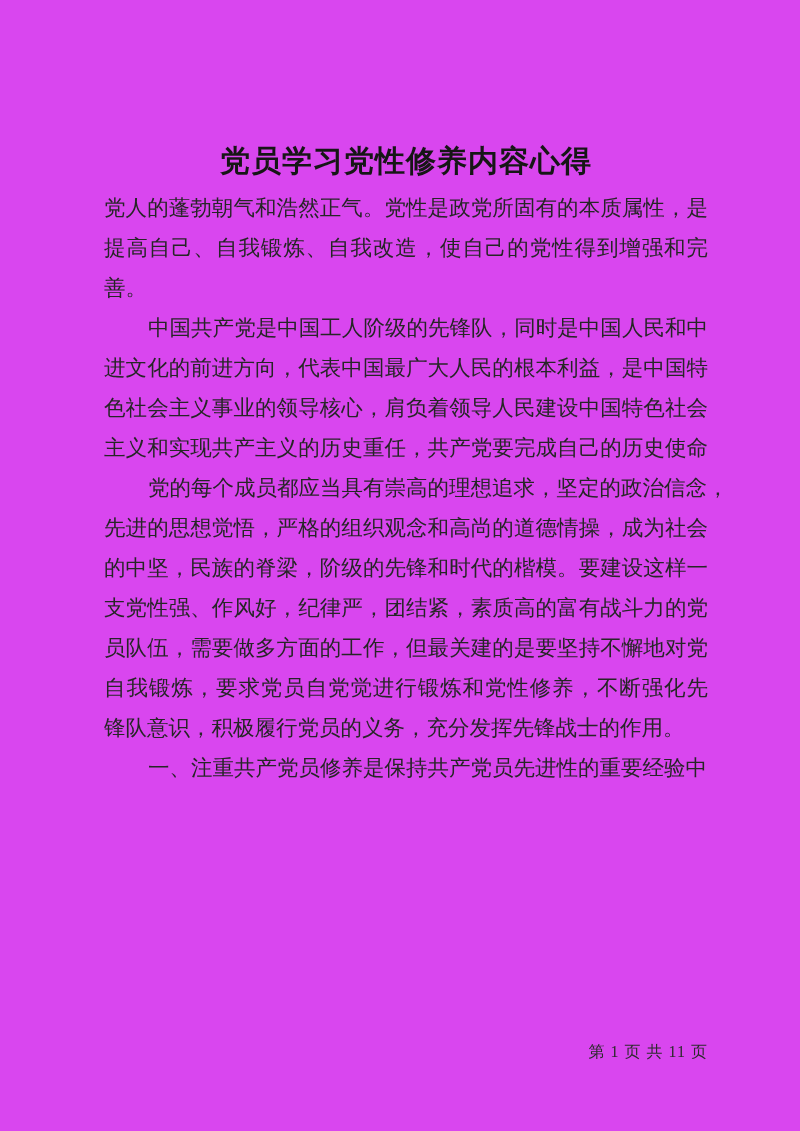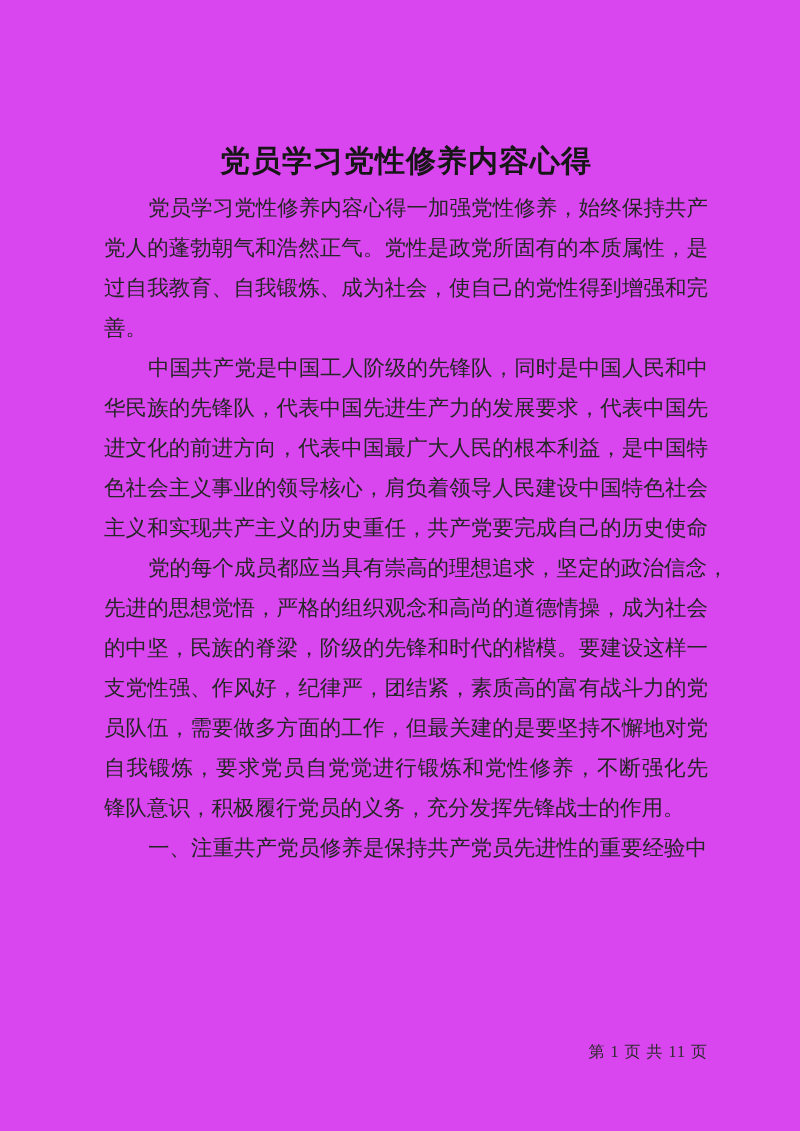--- a/index.html
+++ b/index.html
@@ -60,26 +60,24 @@
   }
 </style>
 </head>
 <body>
 
 <div class="page">
   <h1 class="doc-title">党员学习党性修养内容心得</h1>
 
   <div class="doc-body">
 
-  <div class="line first">党员学习党性修养内容心得一加强党性修养，始终保持共产</div>
       <div class="line">党人的蓬勃朝气和浩然正气。党性是政党所固有的本质属性，是</div>
-      <div class="line">过自我教育、自我锻炼、成为社会，使自己的党性得到增强和完</div>
+      <div class="line">提高自己、自我锻炼、自我改造，使自己的党性得到增强和完</div>
       <div class="line last">善。</div>
       <div class="line first">中国共产党是中国工人阶级的先锋队，同时是中国人民和中</div>
-      <div class="line">华民族的先锋队，代表中国先进生产力的发展要求，代表中国先</div>
       <div class="line">进文化的前进方向，代表中国最广大人民的根本利益，是中国特</div>
       <div class="line">色社会主义事业的领导核心，肩负着领导人民建设中国特色社会</div>
       <div class="line">主义和实现共产主义的历史重任，共产党要完成自己的历史使命</div>
       <div class="line first">党的每个成员都应当具有崇高的理想追求，坚定的政治信念，</div>
       <div class="line">先进的思想觉悟，严格的组织观念和高尚的道德情操，成为社会</div>
       <div class="line">的中坚，民族的脊梁，阶级的先锋和时代的楷模。要建设这样一</div>
       <div class="line">支党性强、作风好，纪律严，团结紧，素质高的富有战斗力的党</div>
       <div class="line">员队伍，需要做多方面的工作，但最关建的是要坚持不懈地对党</div>
       <div class="line">自我锻炼，要求党员自党觉进行锻炼和党性修养，不断强化先</div>
       <div class="line last">锋队意识，积极履行党员的义务，充分发挥先锋战士的作用。</div>

